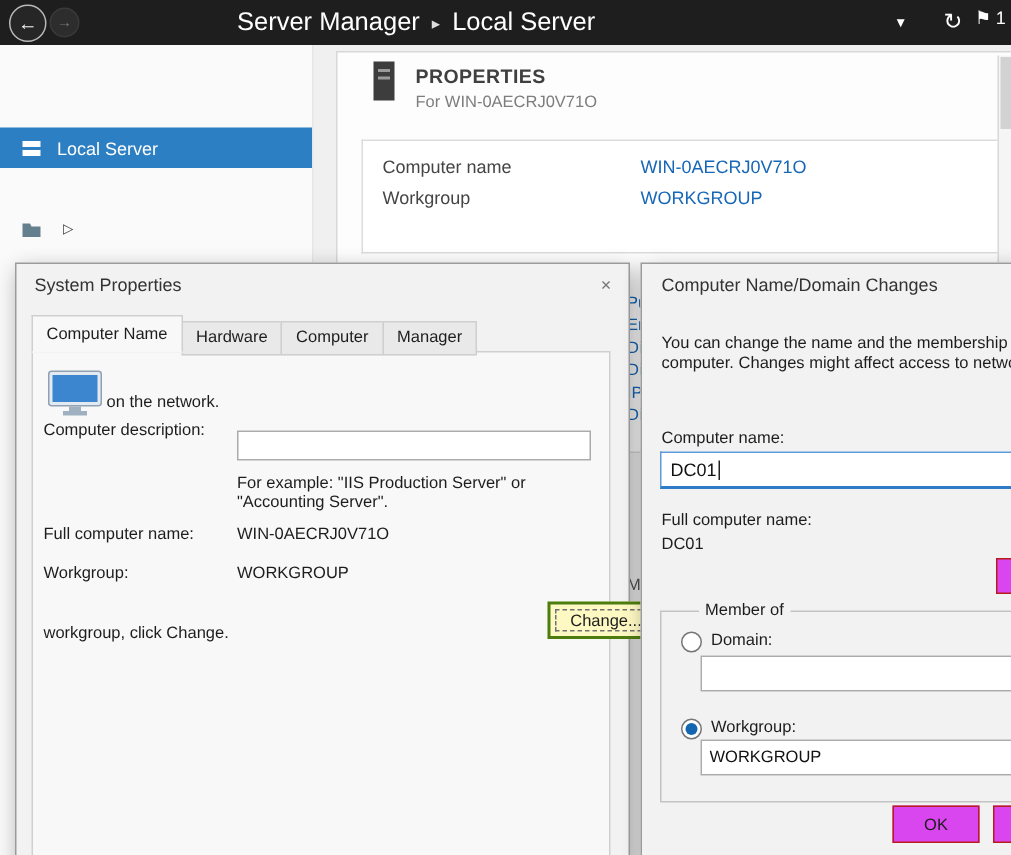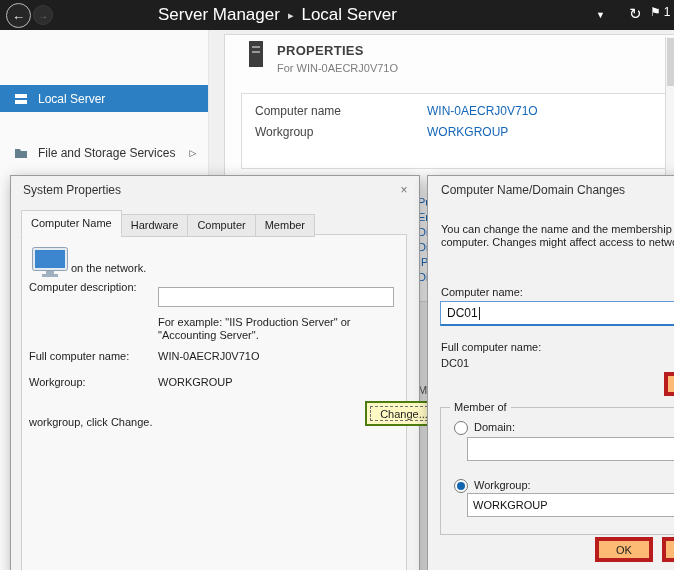--- a/index.html
+++ b/index.html
@@ -52,21 +52,21 @@
   .t11{position:absolute;font-size:11px;color:#1d1d1d;white-space:nowrap;}
 
   .sysprops{left:10px;top:175px;width:408px;height:402px;z-index:10;}
   .tabpage{position:absolute;left:10px;top:58px;width:386px;height:344px;background:#f8f8f8;border:1px solid #cfcfcf;box-sizing:border-box;}
   .tabs{position:absolute;left:10px;top:36px;height:24px;white-space:nowrap;z-index:3;}
   .tab{position:relative;display:inline-block;padding:4px 9px 5px;font-size:11px;background:#e9e9e9;border:1px solid #cfcfcf;margin-right:-1px;color:#1d1d1d;cursor:pointer;top:0;}
   .tab.active{background:#f8f8f8;border-bottom:1px solid #f8f8f8;padding-top:6px;top:-2px;z-index:4;}
   .monitor{position:absolute;left:20px;top:70px;}
 
   .tinput{position:absolute;background:#fff;border:1px solid #ababab;font-size:11px;padding:0 5px;box-sizing:border-box;font-family:inherit;color:#111;}
-  .wbtn{position:absolute;background:#fdba74;border:4px solid #b91c1c;font-size:11px;color:#1d1d1d;display:flex;align-items:center;justify-content:center;cursor:pointer;box-sizing:border-box;}
+  .wbtn{position:absolute;background:#d946ef;border:1px solid #b91c1c;font-size:11px;color:#1d1d1d;display:flex;align-items:center;justify-content:center;cursor:pointer;box-sizing:border-box;}
   .focusbtn{background:#fef9c3;border:2px solid #4d7c0f;margin-left:44px;}
   .focusbtn::after{content:"";position:absolute;inset:3px;border:1px dashed #707070;}
 
   .namechg{left:427px;top:175px;width:300px;height:402px;z-index:11;}
   .focus-input{position:absolute;background:#fff;border:1px solid #5e9ad9;border-bottom:2px solid #2e7cc8;box-sizing:border-box;display:flex;align-items:center;font-size:12px;color:#111;padding:0 6px;}
   .caret{width:1px;height:13px;background:#222;margin-left:1px;}
   .groupbox{position:absolute;border:1px solid #c3c3c3;}
   .gb-label{position:absolute;font-size:11px;color:#1d1d1d;background:#f2f2f2;padding:0 4px;z-index:2;white-space:nowrap;}
   .radio{position:absolute;width:12px;height:12px;border:1px solid #767676;border-radius:50%;background:#fff;cursor:pointer;}
   .radio.checked::after{content:"";position:absolute;inset:2px;border-radius:50%;background:#1566b0;}
@@ -105,21 +105,20 @@
           </svg>
       </span>
       <span>Local Server</span>
     </div>
     <div class="side-item" style="top:109px">
       <span class="si-icon">
         <svg width="14" height="14" viewBox="0 0 14 14" fill="currentColor">
             <path d="M1 3h5l1 2h6v7H1z"></path>
           </svg>
       </span>
-      <span>File and Storage Services</span>
       <span class="expander">▷</span>
     </div>
   </nav>
 
   <section class="tile">
     <div class="tile-icon">
         <i></i>
         <i></i>
       </div>
     <div class="tile-title">PROPERTIES</div>
@@ -147,21 +146,21 @@
   <span class="frag" style="top:256px">IP</span>
   <span class="frag" style="top:271px">Di</span>
   <span class="frag dark" style="top:384px">M</span>
 
   <div class="dialog sysprops">
     <div class="dlg-title">System Properties</div>
     <div class="dlg-close">×</div>
 
     <div class="tabpage"></div>
     <div class="tabs">
-      <span class="tab active">Computer Name</span><span class="tab">Hardware</span><span class="tab">Computer</span><span class="tab">Member</span>
+      <span class="tab active">Computer Name</span><span class="tab">Hardware</span><span class="tab">Computer</span><span class="tab">Manager</span>
     </div>
 
     <svg class="monitor" width="38" height="32" viewBox="0 0 38 32">
       <rect x="1.5" y="1.5" width="35" height="23" rx="2" fill="#e3eaf1" stroke="#8fa1b3"></rect>
       <rect x="4" y="4" width="30" height="18" fill="#3c86cf"></rect>
       <rect x="15" y="25" width="8" height="3" fill="#9fb0c0"></rect>
       <rect x="11" y="28" width="16" height="3" fill="#9fb0c0"></rect>
     </svg>
 
     <div class="t11" style="left:60px;top:86px">on the network.</div>
@@ -194,21 +193,21 @@
       <span>DC01</span>
       <span class="caret"></span>
     </div>
 
     <div class="t11" style="left:13px;top:165px">Full computer name:</div>
     <div class="t11" style="left:13px;top:181px">DC01</div>
 
     <button class="wbtn" style="left:236px;top:196px;width:70px;height:24px"></button>
 
     <div class="groupbox" style="left:12px;top:231px;width:282px;height:126px"></div>
-    <span class="gb-label" style="left:22px;top:225px">Member of</span>
+    <span class="gb-label" style="left:38px;top:225px">Member of</span>
 
     <span class="radio" style="left:26px;top:245px"></span>
     <div class="t11" style="left:46px;top:245px">Domain:</div>
     <input class="tinput" style="left: 39px; top: 261px; width: 248px; height: 24px;" value="">
 
     <span class="radio checked" style="left:26px;top:303px"></span>
     <div class="t11" style="left:46px;top:303px">Workgroup:</div>
     <input class="tinput" style="left: 39px; top: 317px; width: 248px; height: 24px;" value="WORKGROUP">
 
     <button class="wbtn" style="left:167px;top:361px;width:58px;height:25px">OK</button>

